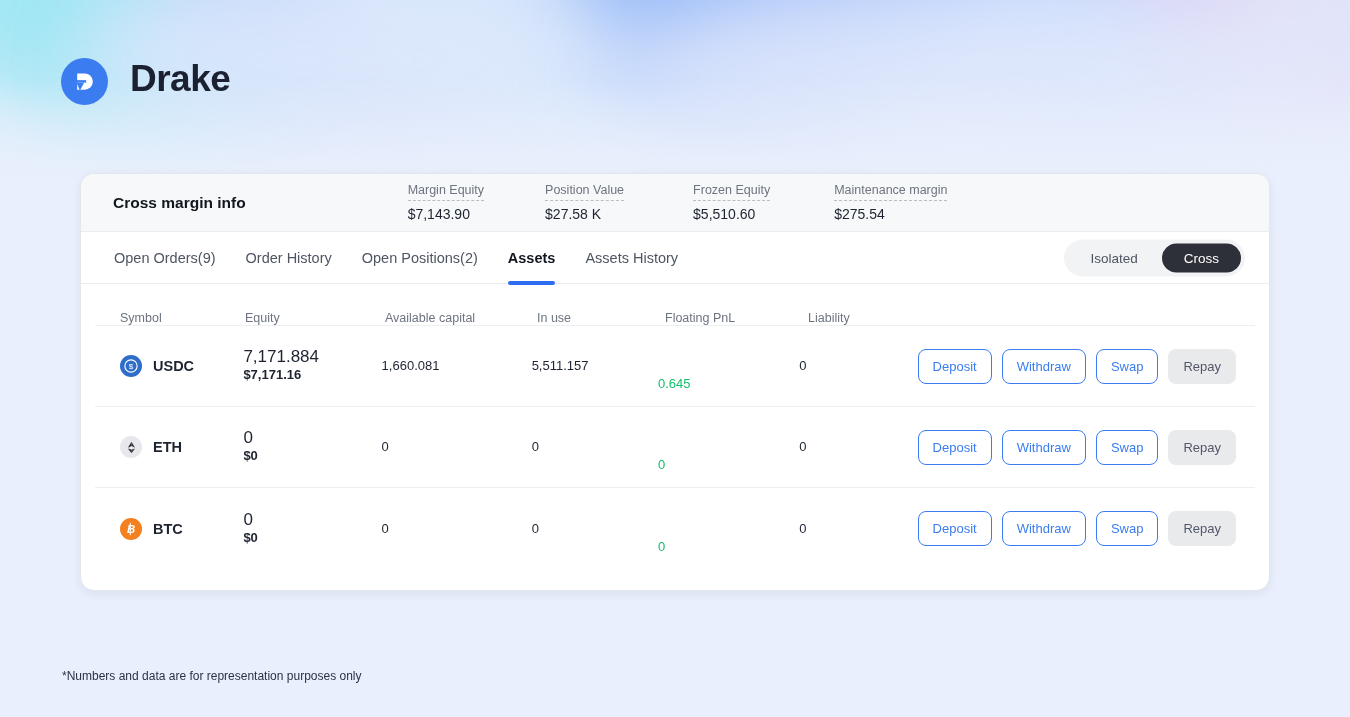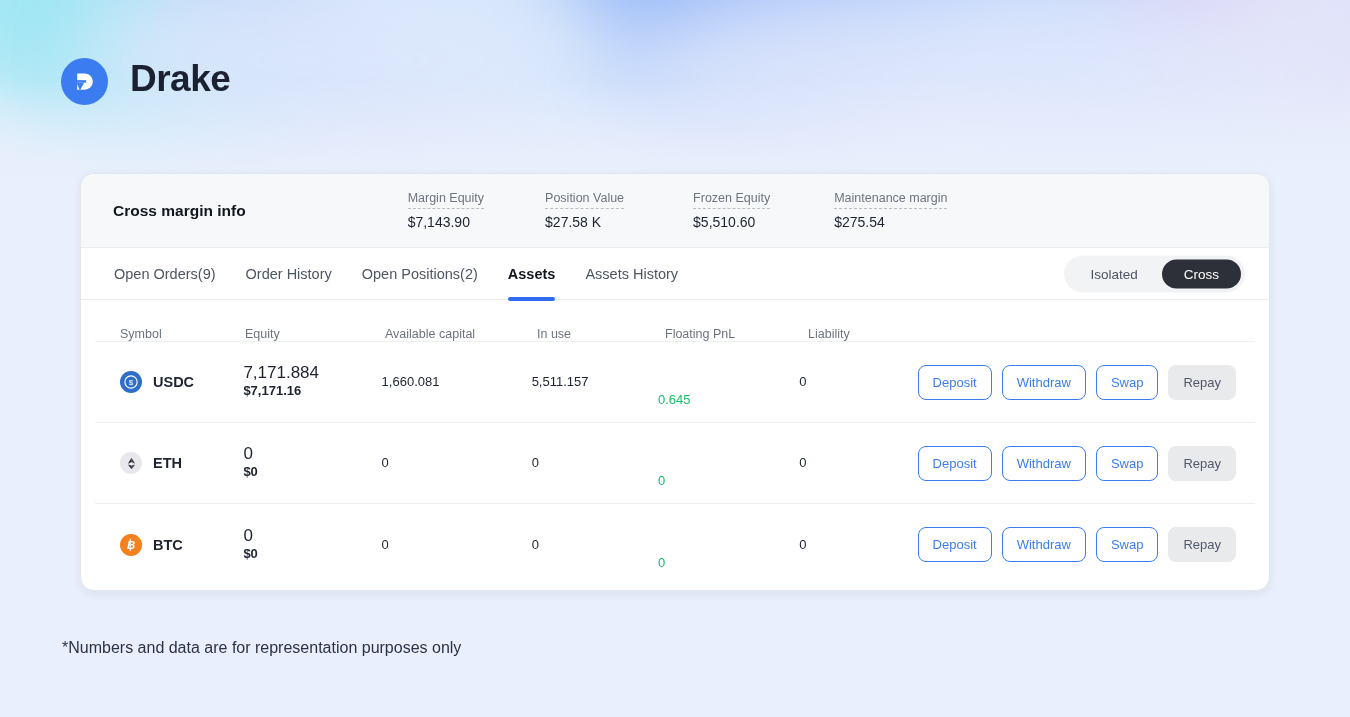--- a/index.html
+++ b/index.html
@@ -38,21 +38,21 @@
 
   
   .card {
     position: absolute; left: 80px; top: 173px; width: 1190px; height: 418px;
     background: #ffffff; border-radius: 14px;
     border: 1px solid #e3e6ea;
     box-shadow: 0 3px 10px rgba(28,40,70,.07);
     overflow: hidden;
   }
   .card-header {
-    height: 74px; background: #f7f8f9; border-bottom: 1px solid #ececee;
+    height: 58px; background: #f7f8f9; border-bottom: 1px solid #ececee;
     display: flex; align-items: center; padding-left: 32px;
   }
   .cm-title { font-size: 15.5px; font-weight: 700; color: #11161f; }
   .metrics { display: flex; align-items: flex-start; flex: 1; }
   .metric { display: flex; flex-direction: column; gap: 3px; }
   .metric-label {
     font-size: 12.5px; color: #6d7480; line-height: 15px; padding-bottom: 2px;
     border-bottom: 1.5px dashed #b9bec6; align-self: flex-start;
   }
   .metric-value { font-size: 14px; color: #1d2330; line-height: 17px; padding-top: 2px; }
@@ -124,21 +124,21 @@
     display: flex; align-items: center; justify-content: center; cursor: pointer;
     border: 1px solid #3b7df0; color: #3b7df0; background: #fff; white-space: nowrap;
   }
   .btn.muted { border-color: transparent; background: #e9eaec; color: #52586a; cursor: default; }
   .btn-deposit { min-width: 68px; }
   .btn-withdraw { min-width: 80px; }
   .btn-swap { min-width: 58px; }
   .btn-repay { min-width: 62px; }
 
   
-  .foot { position: absolute; left: 62px; top: 639px; font-size: 16px; color: #2b3245; }
+  .foot { position: absolute; left: 62px; top: 669px; font-size: 12px; color: #2b3245; }
 </style>
 </head>
 <body>
 
 <div id="page">
 
   <div class="grad-wrap">
     <div class="blob b1"></div>
       <div class="blob b2"></div>
       <div class="blob b3"></div>

